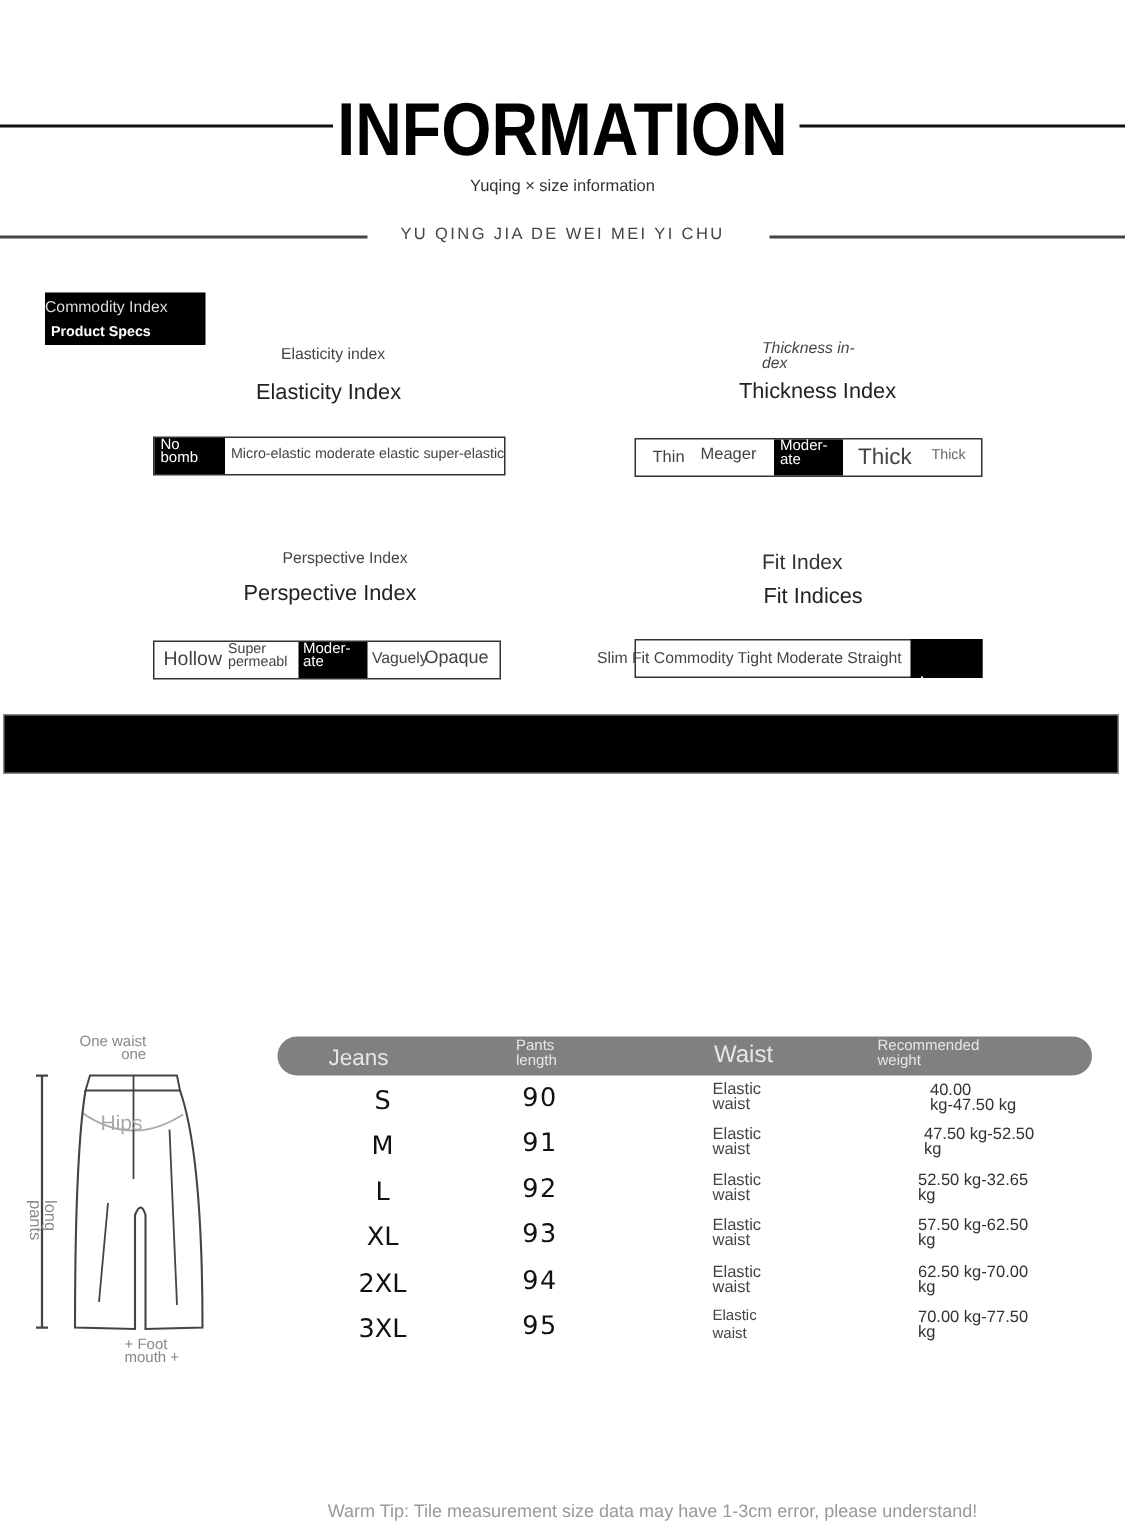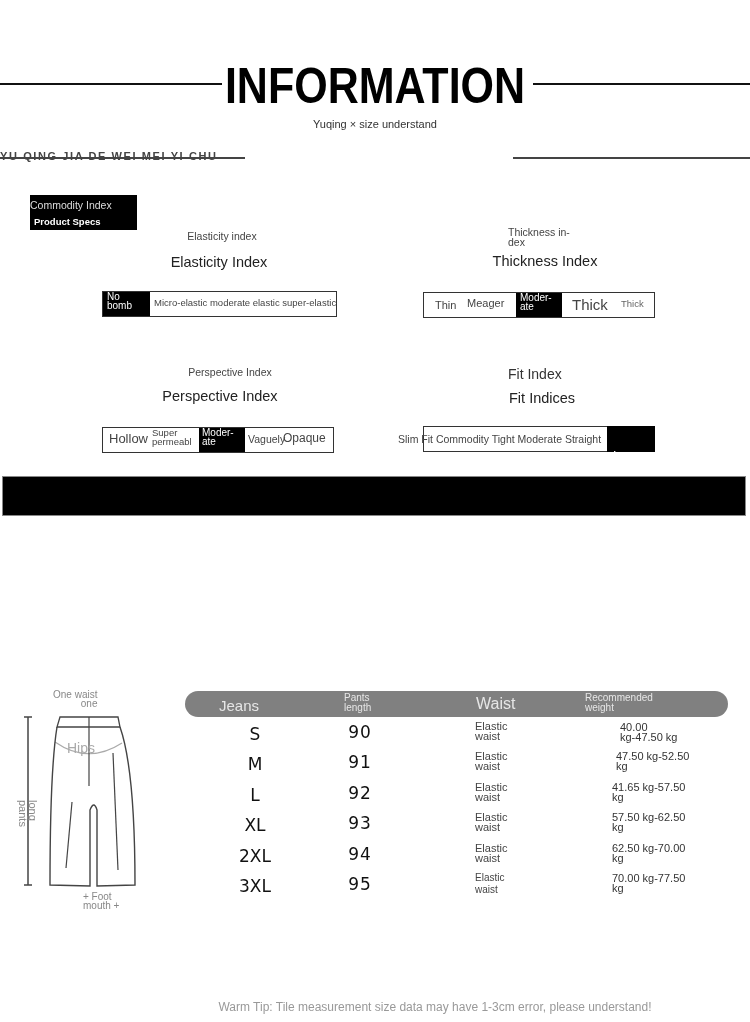--- a/index.html
+++ b/index.html
@@ -5,21 +5,21 @@
     * { margin: 0; padding: 0; box-sizing: border-box; }
     html, body { width: 750px; height: 1022px; background: #fff; overflow: hidden; }
     body { position: relative; font-family: "Liberation Sans", "DejaVu Sans", sans-serif; color: #222; }
     .abs { position: absolute; }
 
     
     .hline { position: absolute; height: 2px; background: #111; }
     .hline.thin { height: 2px; background: #444; }
     #title { left: 0; width: 750px; top: 58px; text-align: center; font-size: 50px; font-weight: bold; letter-spacing: 0px; color: #000; transform: scaleX(0.86); transform-origin: center; line-height: 56px; }
     #subtitle { left: 0; width: 750px; top: 118px; text-align: center; font-size: 11px; color: #333; }
-    #pinyin { left: 0; width: 750px; top: 150px; text-align: left; font-size: 11px; color: #444; letter-spacing: 1.6px; font-weight: bold; }
+    #pinyin { left: 0; width: 750px; top: 150px; text-align: center; font-size: 11px; color: #444; letter-spacing: 1.6px; }
 
     
     #commodity { left: 30px; top: 195px; width: 107px; height: 35px; background: #000; color: #fff; }
     #commodity .l1 { position: absolute; left: 0; top: 4px; font-size: 10.5px; color: #ddd; }
     #commodity .l2 { position: absolute; left: 4px; top: 21px; font-size: 9.5px; font-weight: bold; color: #fff; }
 
     .idx-small { font-size: 10.5px; color: #444; text-align: center; }
     .idx-big { font-size: 14.5px; color: #222; text-align: center; }
 
     .bar { position: absolute; border: 1.5px solid #333; background: #fff; height: 26px; }
@@ -42,41 +42,41 @@
     .weight { position: absolute; left: 427px; width: 90px; font-size: 11px; line-height: 10px; color: #333; top: 3px; }
 
     #tip { left: 0; width: 870px; top: 1000px; text-align: center; font-size: 12px; color: #999; }
   </style>
 </head>
 <body>
 
 <div class="hline" style="left:0; top:83px; width:222px;"></div>
 <div class="hline" style="left:533px; top:83px; width:217px;"></div>
 <div id="title" class="abs">INFORMATION</div>
-<div id="subtitle" class="abs">Yuqing × size understand</div>
+<div id="subtitle" class="abs">Yuqing × size information</div>
 <div class="hline thin" style="left:0; top:157px; width:245px;"></div>
 <div class="hline thin" style="left:513px; top:157px; width:237px;"></div>
 <div id="pinyin" class="abs">YU QING JIA DE WEI MEI YI CHU</div>
 
 <div id="commodity" class="abs">
   <span class="l1">Commodity Index</span>
   <span class="l2">Product Specs</span>
 </div>
 
 <div class="abs idx-small" style="left:152px; top:230px; width:140px;">Elasticity index</div>
 <div class="abs idx-big" style="left:139px; top:254px; width:160px;">Elasticity Index</div>
 <div class="bar" style="left:102px; top:291px; width:235px; height:26px;">
   <div class="seg dark two" style="left:0; width:47px; padding-left:4px;">
     <div>No</div>
     <div>bomb</div>
   </div>
   <div class="seg" style="left:51px; top:6px; height:auto; font-size:9.5px; white-space:nowrap; color:#444;">Micro-elastic moderate elastic super-elastic</div>
 </div>
 
-<div class="abs" style="left:508px; top:227px; font-size:10.5px; line-height:10px; color:#444;">
+<div class="abs" style="left:508px; top:227px; font-size:10.5px; line-height:10px; color:#444;font-style:italic;">
   <div>Thickness in-</div>
   <div>dex</div>
 </div>
 <div class="abs idx-big" style="left:465px; top:253px; width:160px;">Thickness Index</div>
 <div class="bar" style="left:423px; top:292px; width:232px; height:26px;">
   <div class="seg" style="left:11px; top:7px; height:auto; font-size:11px;">Thin</div>
   <div class="seg" style="left:43px; top:5px; height:auto; font-size:11px;">Meager</div>
   <div class="seg dark two" style="left:92px; width:46px; padding-left:4px;">
     <div>Moder-</div>
     <div>ate</div>
@@ -184,21 +184,21 @@
 </div>
 
 <div class="row" style="top:779px;">
   <div class="size">L</div>
   <div class="len">92</div>
   <div class="waist">
     <div>Elastic</div>
     <div>waist</div>
   </div>
   <div class="weight">
-    <div>41.65 kg-57.50</div>
+    <div>52.50 kg-32.65</div>
     <div>kg</div>
   </div>
 </div>
 
 <div class="row" style="top:809px;">
   <div class="size">XL</div>
   <div class="len">93</div>
   <div class="waist">
     <div>Elastic</div>
     <div>waist</div>

